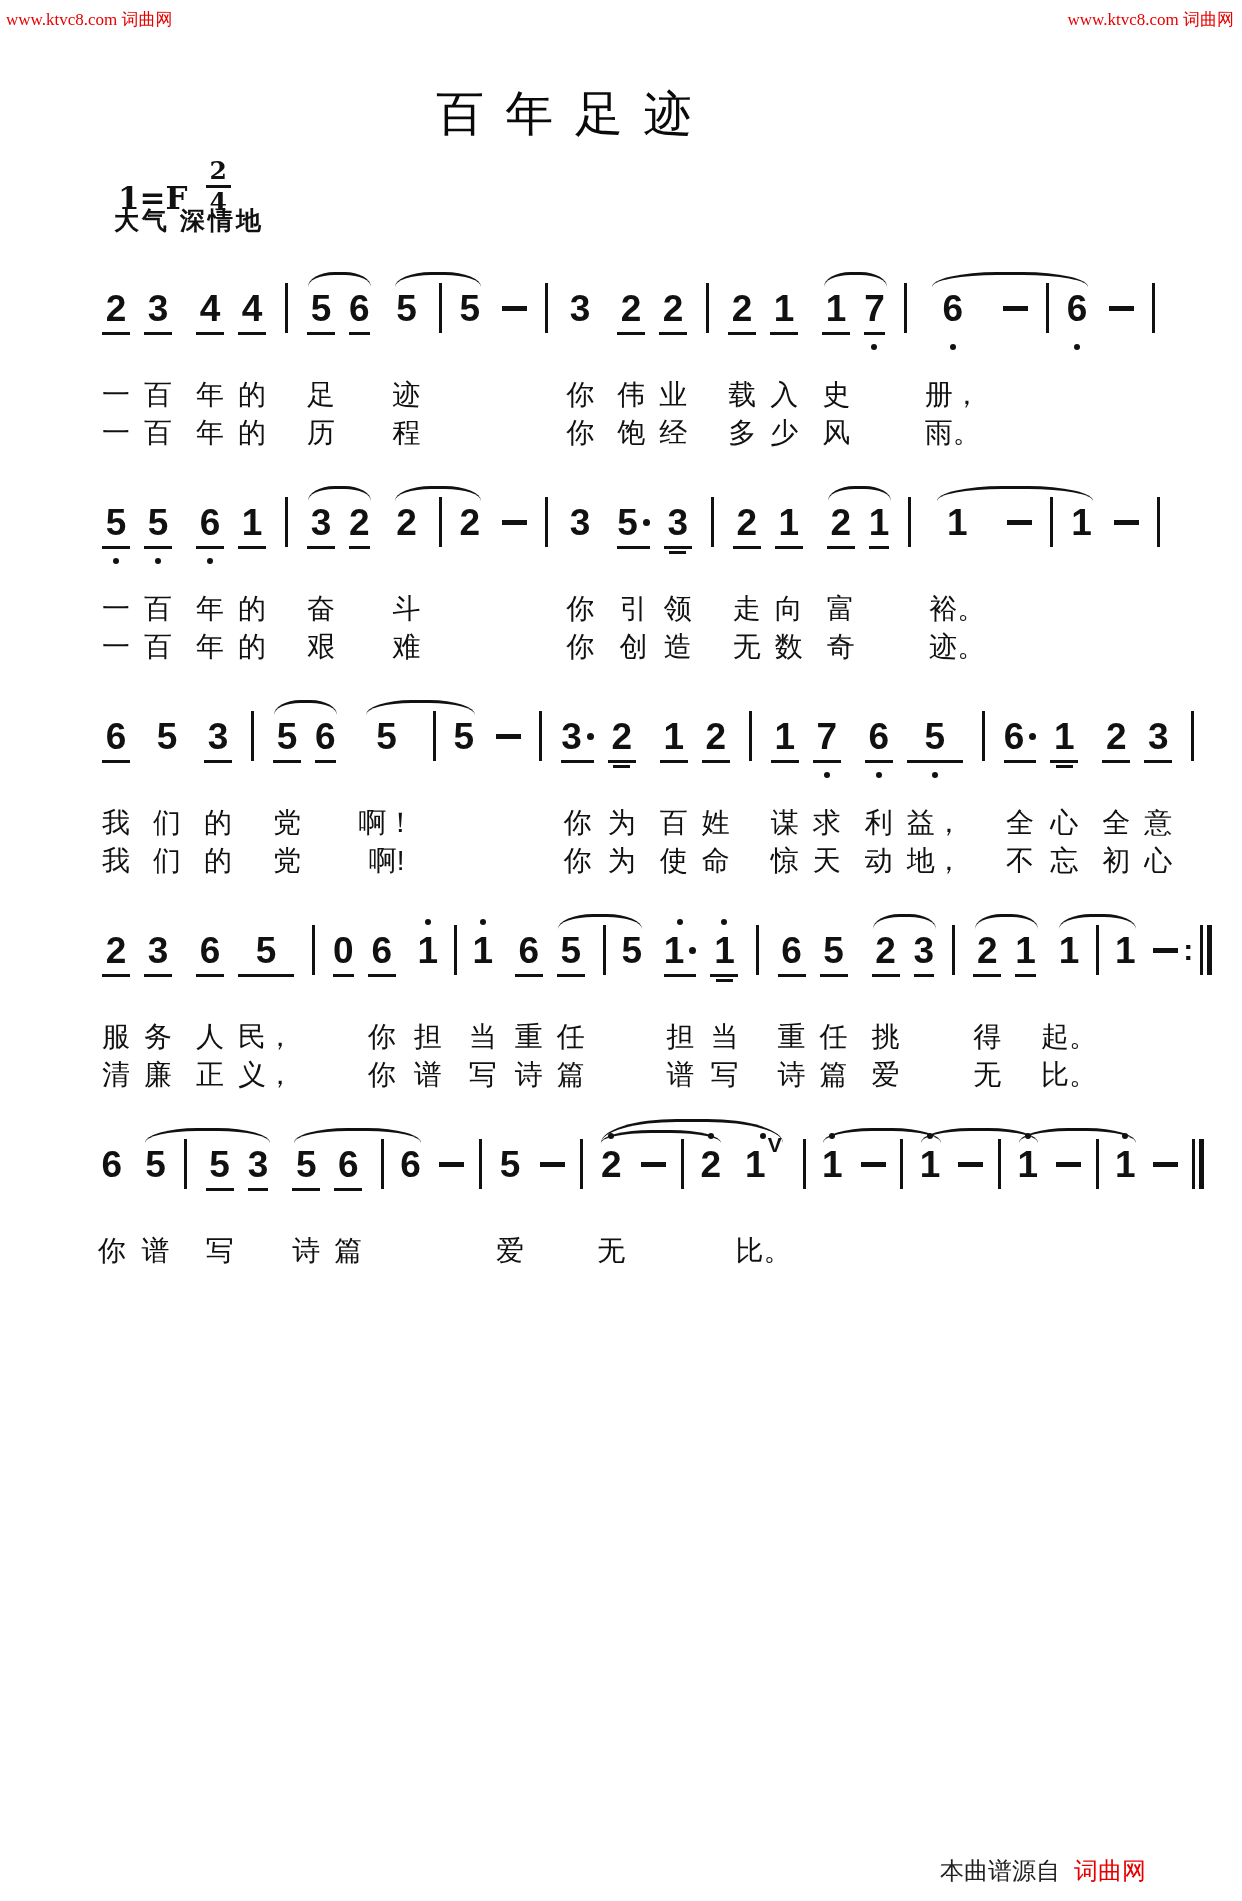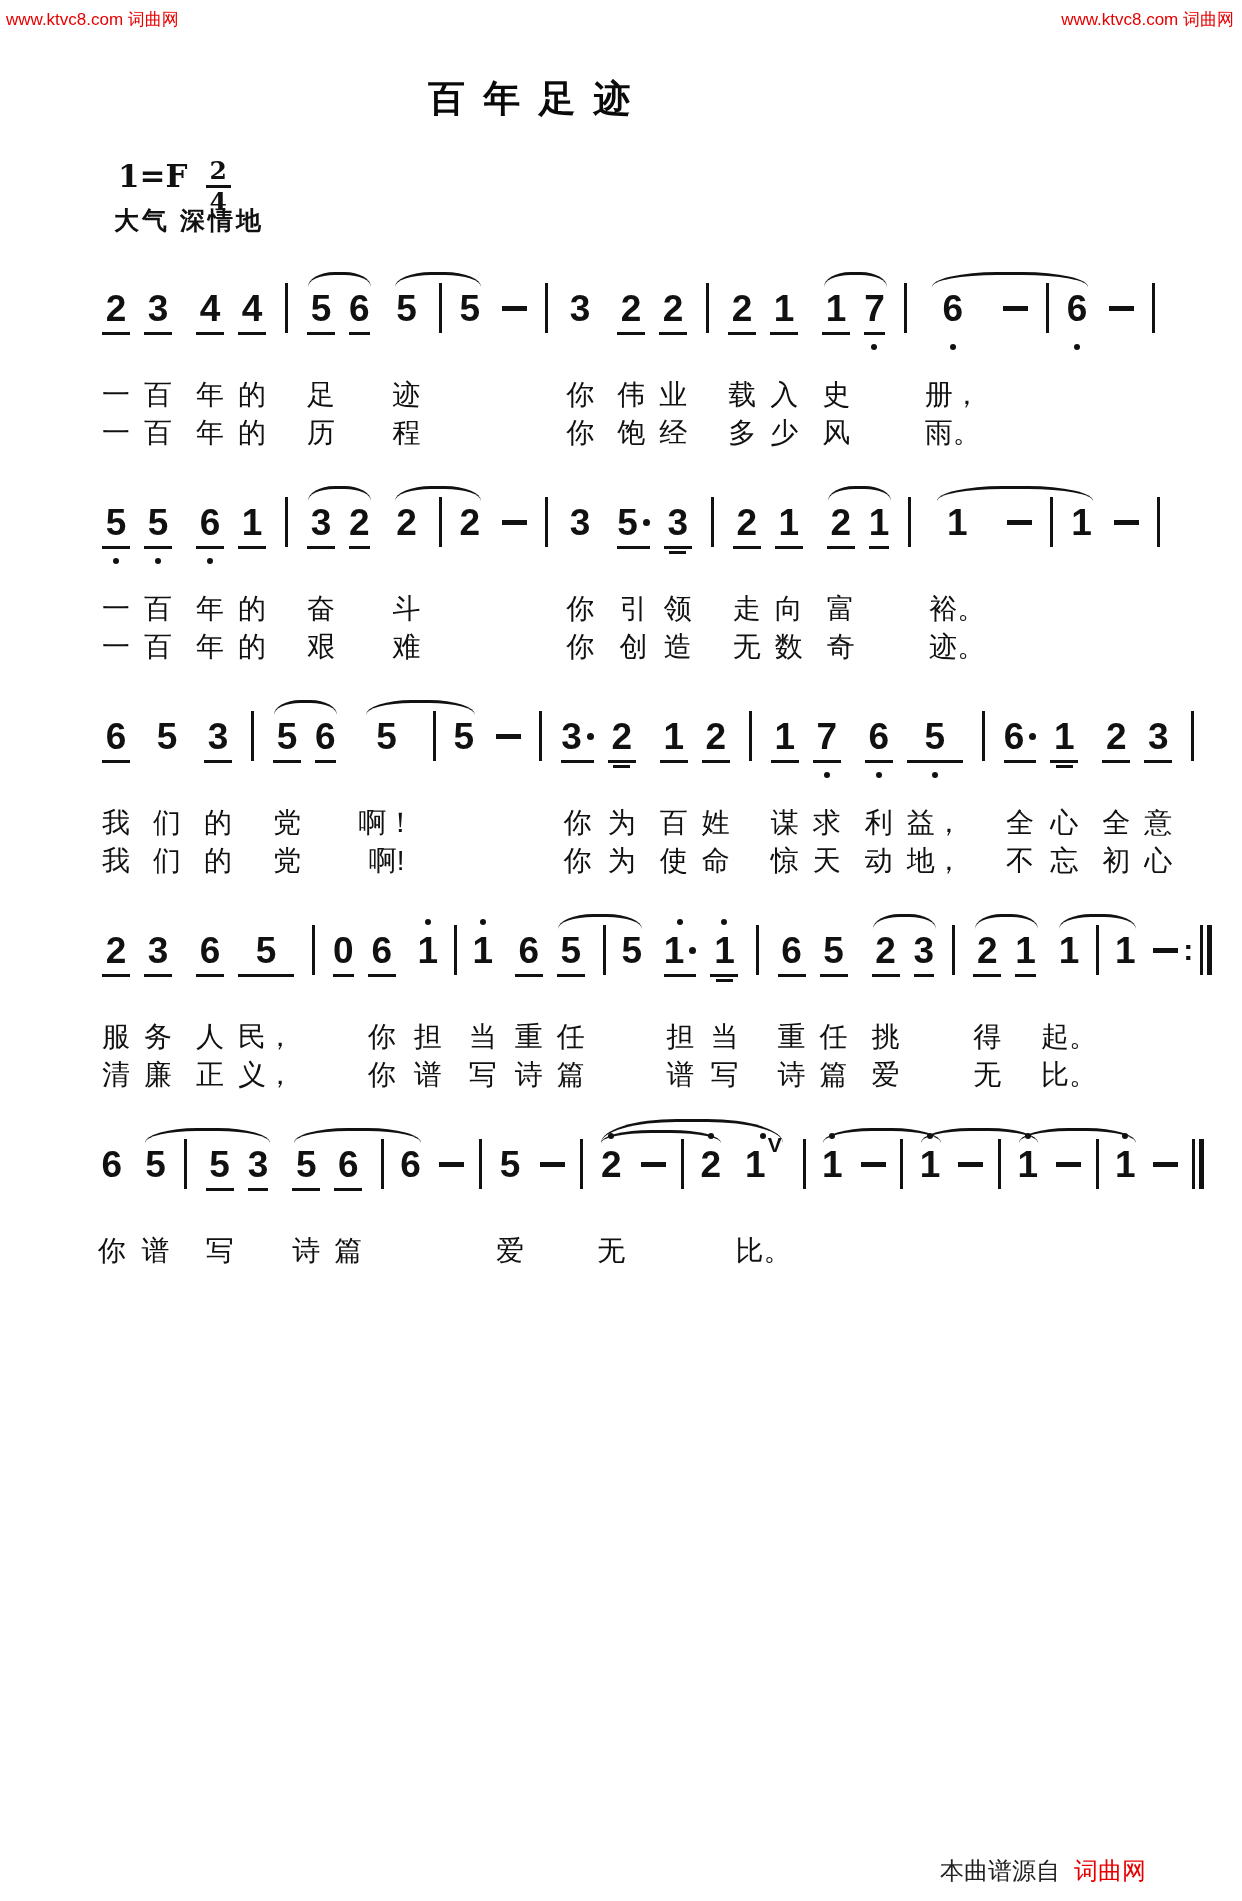--- a/index.html
+++ b/index.html
@@ -1,27 +1,27 @@
 <!DOCTYPE html>
 <html><head>
 <meta charset="utf-8">
 <style>
   *{box-sizing:border-box}
   html,body{margin:0;padding:0;background:#ffffff}
   body{font-family:"Liberation Sans","DejaVu Sans",sans-serif;color:#111}
   .page{position:relative;width:1242px;height:1901px;background:#fff;overflow:hidden}
 
-  .wm{position:absolute;top:8px;font-family:Liberation Sans, sans-serif;font-size:17px;color:#e60000;white-space:pre}
+  .wm{position:absolute;top:8px;font-family:Liberation Serif, serif;font-size:17px;color:#e60000;white-space:pre}
   .wm-left{left:6px}
   .wm-right{right:8px}
 
-  .title{position:absolute;top:74px;left:428px;margin:0;font-size:37px;font-weight:700;letter-spacing:4px;white-space:pre;color:#0a0a0a}
+  .title{position:absolute;top:74px;left:428px;margin:8px;font-size:48px;font-weight:400;letter-spacing:4px;white-space:pre;color:#0a0a0a}
   .credits{position:absolute;top:124px;left:874px;font-size:27px;font-weight:600;line-height:38px;white-space:nowrap;color:#0a0a0a}
 
-  .keyline{position:absolute;top:158px;left:118px;display:flex;align-items:flex-start}
+  .keyline{position:absolute;top:158px;left:118px;display:flex;align-items:flex-end}
   .key{font-family:"DejaVu Serif","Liberation Serif",serif;font-size:31px;font-weight:700}
   .frac{display:flex;flex-direction:column;align-items:center;margin-left:18px;font-family:"DejaVu Serif","Liberation Serif",serif;font-size:25px;font-weight:700;line-height:1.05}
   .ftop{border-bottom:3px solid #111;padding:0 4px 1px}
   .fbot{padding-top:1px}
   .tempo{position:absolute;top:204px;left:114px;font-size:25px;font-weight:600;letter-spacing:3px}
 
   #systems{position:absolute;top:270px;left:95px;width:1110px}
   .system{position:relative;margin-bottom:30px}
   .noterow{display:flex;align-items:flex-start;gap:10px}
   .beam{display:flex}

